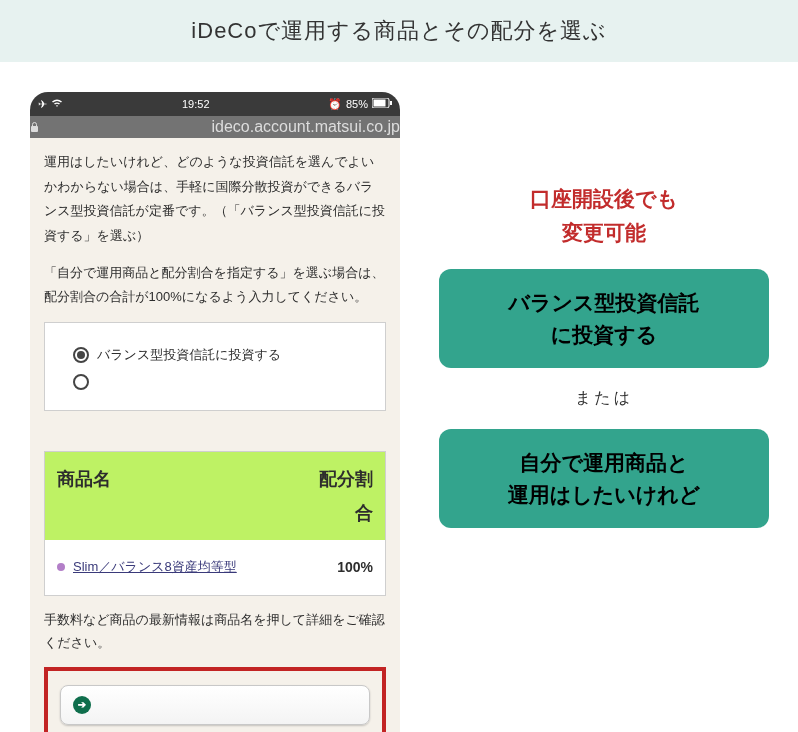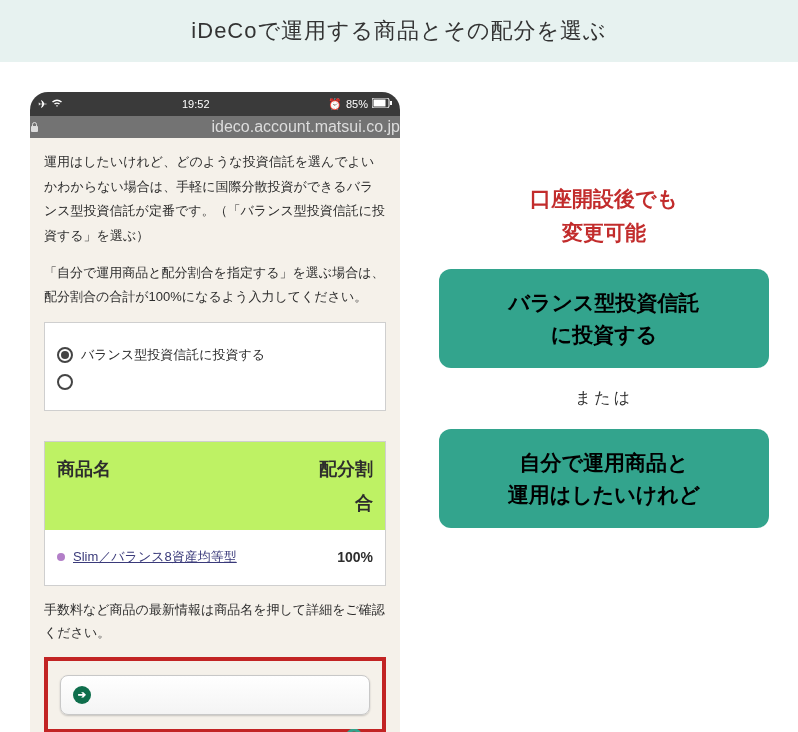--- a/index.html
+++ b/index.html
@@ -59,22 +59,22 @@
     background: #f5f1ea;
     padding: 12px 14px 20px 14px;
     font-size: 13px;
     color: #2d2d2d;
     line-height: 1.9;
   }
   .para { margin-bottom: 12px; }
   .radio-box {
     border: 1px solid #cfcfcf;
     background: #fff;
-    padding: 14px 12px;
-    margin-bottom: 30px;
+    padding: 14px 28px;
+    margin-bottom: 40px;
   }
   .radio-item {
     display: flex;
     align-items: center;
     gap: 8px;
     margin: 6px 0;
     font-size: 13px;
   }
   .radio {
     width: 16px; height: 16px; border: 2px solid #444; border-radius: 50%;

